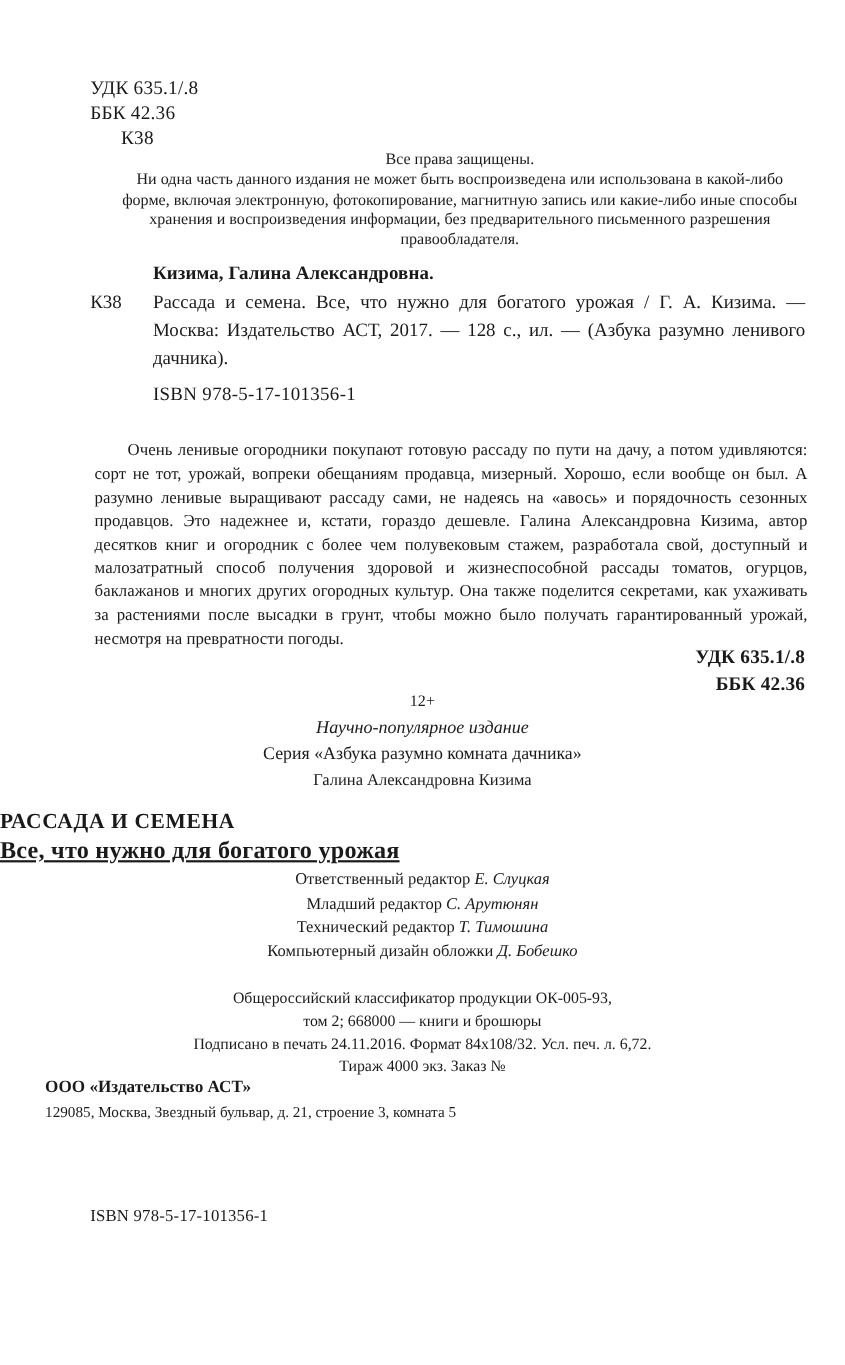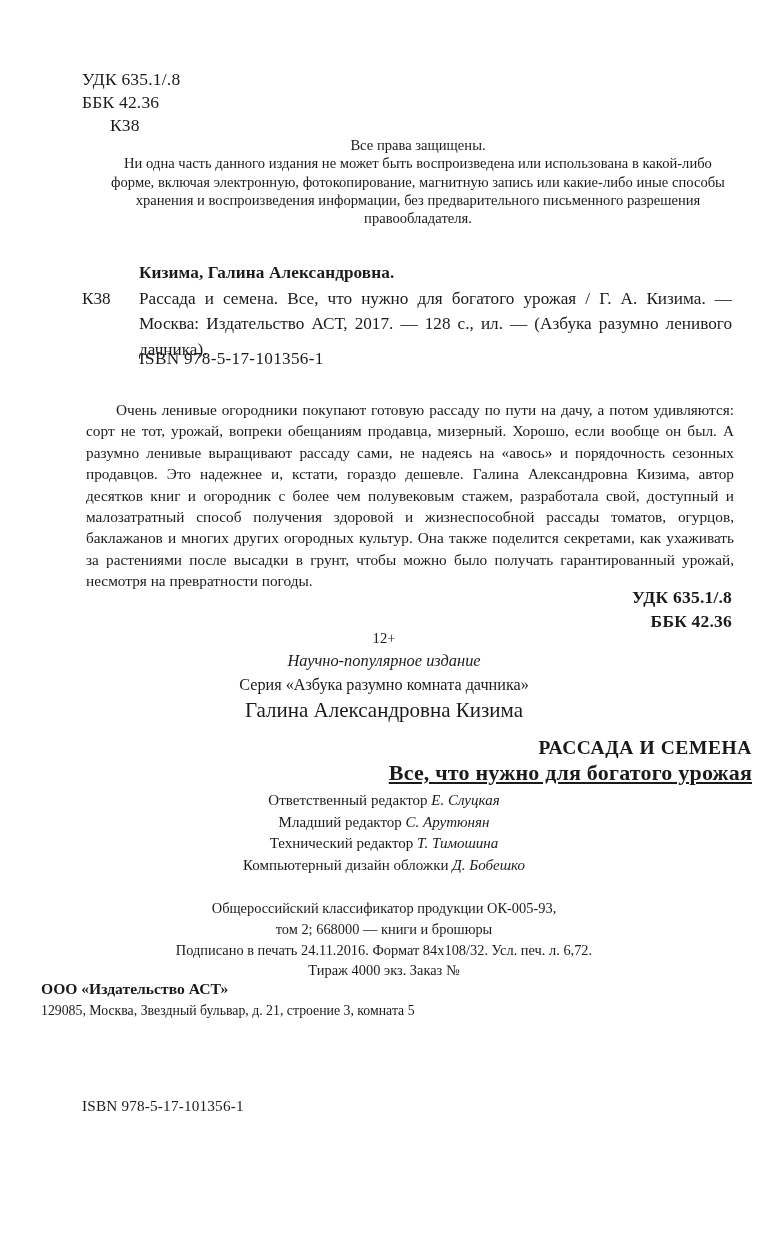--- a/index.html
+++ b/index.html
@@ -48,21 +48,21 @@
     line-height: 18.3px;
   }
   .rights .lead {
     display: block;
   }
 
   
   .biblio {
     position: absolute;
     left: 82px;
-    top: 260px;
+    top: 236px;
     width: 650px;
     font-size: 17.2px;
     line-height: 25.5px;
   }
   .biblio .author-line {
     font-weight: bold;
     padding-left: 57px;
     letter-spacing: 0.1px;
   }
   .biblio .record {
@@ -125,30 +125,30 @@
   .imprint .kind {
     font-style: italic;
     font-size: 16.4px;
     line-height: 24px;
   }
   .imprint .series {
     font-size: 16.2px;
     line-height: 24px;
   }
   .imprint .author-full {
-    font-size: 21px;
+    font-size: 15px;
     line-height: 27px;
   }
 
   .title-block {
     position: absolute;
     left: 0;
-    right: 16px;
+    right: 4px;
     top: 736px;
-    text-align: right;
+    text-align: left;
     font-weight: bold;
   }
   .title-block .main-title {
     font-size: 19.5px;
     line-height: 24px;
     letter-spacing: 0.6px;
   }
   .title-block .subtitle {
     font-size: 22px;
     line-height: 25px;

